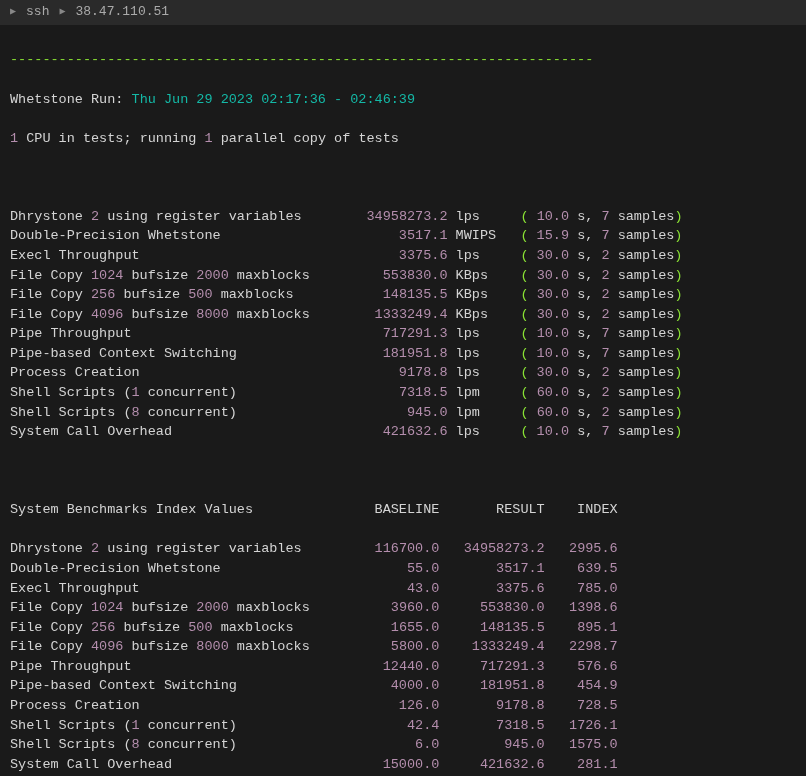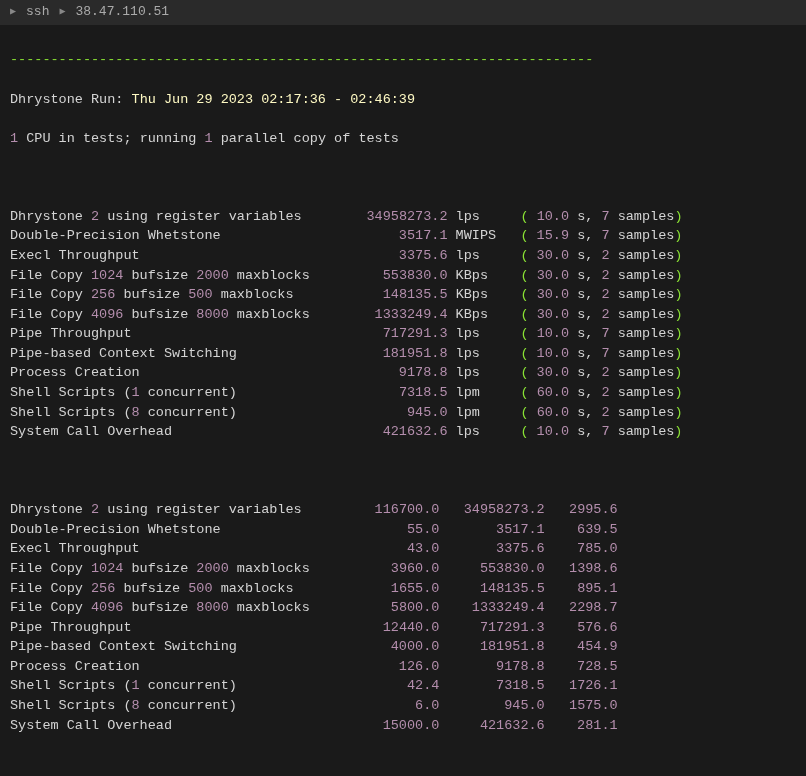--- a/index.html
+++ b/index.html
@@ -24,38 +24,39 @@
   }
   .titlebar .tri { color: #888; font-size: 10px; }
   .content {
     padding: 6px 10px 10px 10px;
     white-space: pre;
     position: relative;
   }
   .green { color: #8ae234; }
   .white { color: #d4d4d4; }
   .purple { color: #b48ead; }
-  .lightgreen { color: #fef9c3; }
+  .lightgreen { color: #14b8a6; }
   .row { display: block; }
 </style>
 </head>
 <body>
 
 <div class="titlebar">
   <span class="tri">▶</span>
   <span>ssh</span>
   <span class="tri">▶</span>
   <span>38.47.110.51</span>
 </div>
 
 <div class="content">
 <span class="row"><span class="green">------------------------------------------------------------------------</span></span>
-<span class="row"><span class="white">Dhrystone Run:</span> <span class="lightgreen">Thu Jun 29 2023 02:17:36 - 02:46:39</span></span>
+<span class="row"><span class="white">Whetstone Run:</span> <span class="lightgreen">Thu Jun 29 2023 02:17:36 - 02:46:39</span></span>
 <span class="row"><span class="purple">1</span><span class="white"> CPU in tests; running </span><span class="purple">1</span><span class="white"> parallel copy of tests</span></span>
 <span class="row"> </span>
 <div id="tests-block"><span class="row"><span class="white">Dhrystone </span><span class="purple">2</span><span class="white"> using register variables</span>    <span class="purple">    34958273.2</span> <span class="white">lps   </span><span class="green">  (</span><span class="purple"> 10.0</span><span class="white"> s, </span><span class="purple">7</span><span class="white"> samples</span><span class="green">)</span></span><span class="row"><span class="white">Double-Precision Whetstone</span>              <span class="purple">        3517.1</span> <span class="white">MWIPS </span><span class="green">  (</span><span class="purple"> 15.9</span><span class="white"> s, </span><span class="purple">7</span><span class="white"> samples</span><span class="green">)</span></span><span class="row"><span class="white">Execl Throughput</span>                        <span class="purple">        3375.6</span> <span class="white">lps   </span><span class="green">  (</span><span class="purple"> 30.0</span><span class="white"> s, </span><span class="purple">2</span><span class="white"> samples</span><span class="green">)</span></span><span class="row"><span class="white">File Copy </span><span class="purple">1024</span><span class="white"> bufsize </span><span class="purple">2000</span><span class="white"> maxblocks</span>   <span class="purple">      553830.0</span> <span class="white">KBps  </span><span class="green">  (</span><span class="purple"> 30.0</span><span class="white"> s, </span><span class="purple">2</span><span class="white"> samples</span><span class="green">)</span></span><span class="row"><span class="white">File Copy </span><span class="purple">256</span><span class="white"> bufsize </span><span class="purple">500</span><span class="white"> maxblocks</span>     <span class="purple">      148135.5</span> <span class="white">KBps  </span><span class="green">  (</span><span class="purple"> 30.0</span><span class="white"> s, </span><span class="purple">2</span><span class="white"> samples</span><span class="green">)</span></span><span class="row"><span class="white">File Copy </span><span class="purple">4096</span><span class="white"> bufsize </span><span class="purple">8000</span><span class="white"> maxblocks</span>   <span class="purple">     1333249.4</span> <span class="white">KBps  </span><span class="green">  (</span><span class="purple"> 30.0</span><span class="white"> s, </span><span class="purple">2</span><span class="white"> samples</span><span class="green">)</span></span><span class="row"><span class="white">Pipe Throughput</span>                         <span class="purple">      717291.3</span> <span class="white">lps   </span><span class="green">  (</span><span class="purple"> 10.0</span><span class="white"> s, </span><span class="purple">7</span><span class="white"> samples</span><span class="green">)</span></span><span class="row"><span class="white">Pipe-based Context Switching</span>            <span class="purple">      181951.8</span> <span class="white">lps   </span><span class="green">  (</span><span class="purple"> 10.0</span><span class="white"> s, </span><span class="purple">7</span><span class="white"> samples</span><span class="green">)</span></span><span class="row"><span class="white">Process Creation</span>                        <span class="purple">        9178.8</span> <span class="white">lps   </span><span class="green">  (</span><span class="purple"> 30.0</span><span class="white"> s, </span><span class="purple">2</span><span class="white"> samples</span><span class="green">)</span></span><span class="row"><span class="white">Shell Scripts (</span><span class="purple">1</span><span class="white"> concurrent)</span>            <span class="purple">        7318.5</span> <span class="white">lpm   </span><span class="green">  (</span><span class="purple"> 60.0</span><span class="white"> s, </span><span class="purple">2</span><span class="white"> samples</span><span class="green">)</span></span><span class="row"><span class="white">Shell Scripts (</span><span class="purple">8</span><span class="white"> concurrent)</span>            <span class="purple">         945.0</span> <span class="white">lpm   </span><span class="green">  (</span><span class="purple"> 60.0</span><span class="white"> s, </span><span class="purple">2</span><span class="white"> samples</span><span class="green">)</span></span><span class="row"><span class="white">System Call Overhead</span>                    <span class="purple">      421632.6</span> <span class="white">lps   </span><span class="green">  (</span><span class="purple"> 10.0</span><span class="white"> s, </span><span class="purple">7</span><span class="white"> samples</span><span class="green">)</span></span></div>
 <span class="row"> </span>
+<span class="row"><span class="white" id="idx-header-row">System Benchmarks Index Values               BASELINE       RESULT    INDEX</span></span>
 <div id="idx-block"><span class="row"><span class="white">Dhrystone </span><span class="purple">2</span><span class="white"> using register variables</span>    <span class="purple">     116700.0</span><span class="purple">   34958273.2</span><span class="purple">   2995.6</span></span><span class="row"><span class="white">Double-Precision Whetstone</span>              <span class="purple">         55.0</span><span class="purple">       3517.1</span><span class="purple">    639.5</span></span><span class="row"><span class="white">Execl Throughput</span>                        <span class="purple">         43.0</span><span class="purple">       3375.6</span><span class="purple">    785.0</span></span><span class="row"><span class="white">File Copy </span><span class="purple">1024</span><span class="white"> bufsize </span><span class="purple">2000</span><span class="white"> maxblocks</span>   <span class="purple">       3960.0</span><span class="purple">     553830.0</span><span class="purple">   1398.6</span></span><span class="row"><span class="white">File Copy </span><span class="purple">256</span><span class="white"> bufsize </span><span class="purple">500</span><span class="white"> maxblocks</span>     <span class="purple">       1655.0</span><span class="purple">     148135.5</span><span class="purple">    895.1</span></span><span class="row"><span class="white">File Copy </span><span class="purple">4096</span><span class="white"> bufsize </span><span class="purple">8000</span><span class="white"> maxblocks</span>   <span class="purple">       5800.0</span><span class="purple">    1333249.4</span><span class="purple">   2298.7</span></span><span class="row"><span class="white">Pipe Throughput</span>                         <span class="purple">      12440.0</span><span class="purple">     717291.3</span><span class="purple">    576.6</span></span><span class="row"><span class="white">Pipe-based Context Switching</span>            <span class="purple">       4000.0</span><span class="purple">     181951.8</span><span class="purple">    454.9</span></span><span class="row"><span class="white">Process Creation</span>                        <span class="purple">        126.0</span><span class="purple">       9178.8</span><span class="purple">    728.5</span></span><span class="row"><span class="white">Shell Scripts (</span><span class="purple">1</span><span class="white"> concurrent)</span>            <span class="purple">         42.4</span><span class="purple">       7318.5</span><span class="purple">   1726.1</span></span><span class="row"><span class="white">Shell Scripts (</span><span class="purple">8</span><span class="white"> concurrent)</span>            <span class="purple">          6.0</span><span class="purple">        945.0</span><span class="purple">   1575.0</span></span><span class="row"><span class="white">System Call Overhead</span>                    <span class="purple">      15000.0</span><span class="purple">     421632.6</span><span class="purple">    281.1</span></span></div>
 
 
 
 
 </div>
 
 </body></html>

